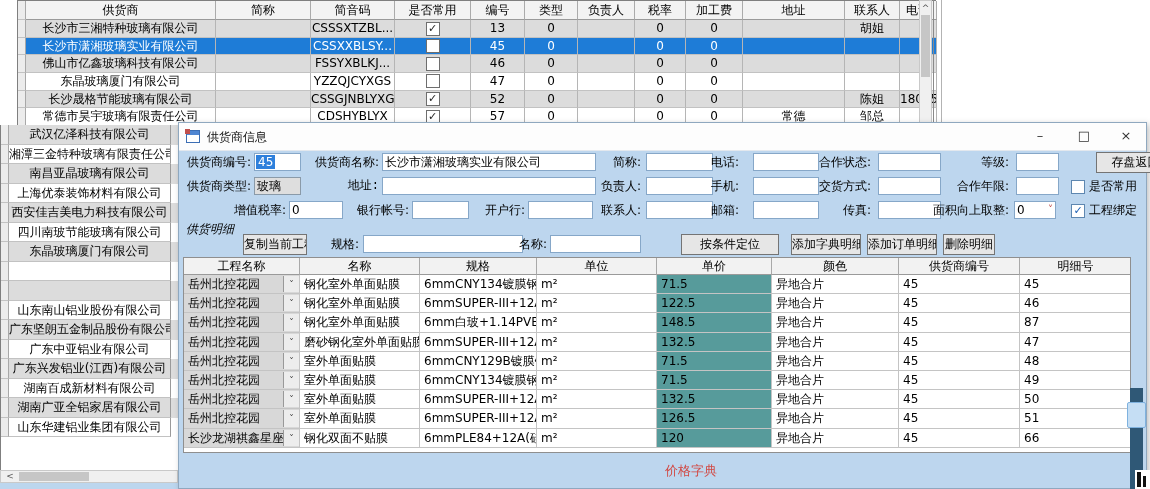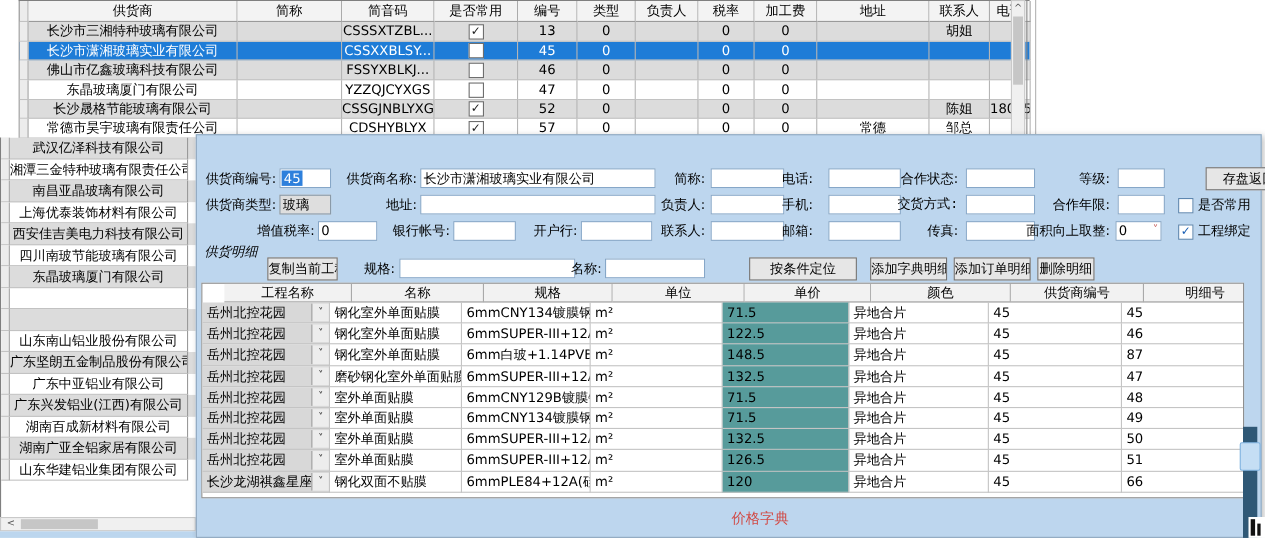--- a/index.html
+++ b/index.html
@@ -59,21 +59,21 @@
        text-align:center;line-height:19px;white-space:nowrap;overflow:hidden;}
   .chkwrap{position:absolute;height:16px;line-height:15px;white-space:nowrap;}
   .chkwrap .cb{border-color:#5e87b0;margin-right:4px;}
   .chkwrap .cb.blue .mk{color:#1a5fb4;}
   .selectbox{position:absolute;height:18px;background:#fff;border:1px solid #86a7c8;box-sizing:border-box;line-height:16px;padding:0 2px;}
   .selectbox .chev{position:absolute;right:2px;top:0;font-size:10px;color:#c0504d;line-height:16px;}
   .seclabel{position:absolute;white-space:nowrap;}
   
   .grid{position:absolute;left:4px;top:134px;width:948px;height:196px;background:#fff;border:1px solid #8f8f8f;box-sizing:border-box;overflow:hidden;}
   .ghead,.grow{display:grid;grid-template-columns:116px 120px 117px 120px 115px 127px 121px 112px;}
-  .ghead{height:17px;padding-left:20px;}
+  .ghead{height:17px;}
   .ghead .hc{background:#f2f2f2;border-right:1px solid #a9a9a9;border-bottom:1px solid #9a9a9a;
              text-align:center;line-height:16px;overflow:hidden;white-space:nowrap;}
   .grow{height:19.2px;}
   .grow .gc{border-right:1px solid #c4c4c4;border-bottom:1px solid #c4c4c4;line-height:18px;
             padding:0 4px;overflow:hidden;white-space:nowrap;box-sizing:border-box;}
   .grow .gc.combo{background:#d8d8d8;position:relative;padding-right:17px;}
   .grow .gc.combo .arrowbox{position:absolute;right:0;top:1px;bottom:1px;width:15px;background:#ededed;
             border-left:1px solid #999;font-size:9px;line-height:16px;text-align:center;color:#333;padding:0;}
   .grow .gc.price{background:#579b9b;}
   .redfooter{position:absolute;left:452px;top:339px;width:120px;text-align:center;color:#d14a45;font-size:13px;}
@@ -276,44 +276,54 @@
         </div>
       </div>
   </div>
   <div class="hscroll">
     <div class="arr">&lt;</div>
     <div class="thumb"></div>
   </div>
   <div class="bottomblue"></div>
 
   <div class="dialog">
+    <div class="titlebar">
+      <div class="appicon">
+          <div class="bar"></div>
+          <div class="dot"></div>
+        </div>
+      <div class="dtitle">供货商信息</div>
+      <div class="winbtn min">–</div>
+      <div class="winbtn max">□</div>
+      <div class="winbtn close">×</div>
+    </div>
 
     <div class="lbl" style="left:2px;top:30px;width:70px;">供货商编号:</div>
     <div class="divinp" style="left:75px;top:30px;width:47px;"><span class="sel">45</span></div>
     <div class="lbl" style="left:120px;top:30px;width:80px;">供货商名称:</div>
     <input class="inp" style="left: 203px; top: 30px; width: 214px;" value="长沙市潇湘玻璃实业有限公司">
     <div class="lbl" style="left:400px;top:30px;width:62px;">简称:</div>
     <input class="inp" style="left: 467px; top: 30px; width: 67px;" value="">
     <div class="lbl" style="left:505px;top:30px;width:55px;">电话:</div>
     <input class="inp" style="left: 574px; top: 30px; width: 66px;" value="">
     <div class="lbl" style="left:620px;top:30px;width:72px;">合作状态:</div>
     <input class="inp" style="left: 699px; top: 30px; width: 63px;" value="">
     <div class="lbl" style="left:775px;top:30px;width:55px;">等级:</div>
     <input class="inp" style="left: 837px; top: 30px; width: 43px;" value="">
     <div class="btn" style="left:917px;top:29px;width:79px;">存盘返回</div>
 
     <div class="lbl" style="left:2px;top:54px;width:70px;">供货商类型:</div>
     <input class="inp grey" style="left: 75px; top: 54px; width: 47px;" value="玻璃">
-    <div class="lbl" style="left:120px;top:54px;width:80px;">地址:</div>
+    <div class="lbl" style="left:120px;top:54px;width:80px;font-family:Liberation Mono, monospace;">地址:</div>
     <input class="inp" style="left: 203px; top: 54px; width: 214px;" value="">
     <div class="lbl" style="left:400px;top:54px;width:62px;">负责人:</div>
     <input class="inp" style="left: 467px; top: 54px; width: 67px;" value="">
     <div class="lbl" style="left:505px;top:54px;width:55px;">手机:</div>
     <input class="inp" style="left: 574px; top: 54px; width: 66px;" value="">
-    <div class="lbl" style="left:620px;top:54px;width:72px;font-family:Liberation Mono, monospace;">交货方式:</div>
+    <div class="lbl" style="left:620px;top:54px;width:72px;">交货方式:</div>
     <input class="inp" style="left: 699px; top: 54px; width: 63px;" value="">
     <div class="lbl" style="left:755px;top:54px;width:75px;">合作年限:</div>
     <input class="inp" style="left: 837px; top: 54px; width: 43px;" value="">
     <div class="chkwrap" style="left:892px;top:56px;">
       <span class="cb"></span><span>是否常用</span>
     </div>
 
     <div class="lbl" style="left:10px;top:78px;width:97px;">增值税率:</div>
     <input class="inp" style="left: 110px; top: 78px; width: 54px;" value="0">
     <div class="lbl" style="left:160px;top:78px;width:70px;">银行帐号:</div>

